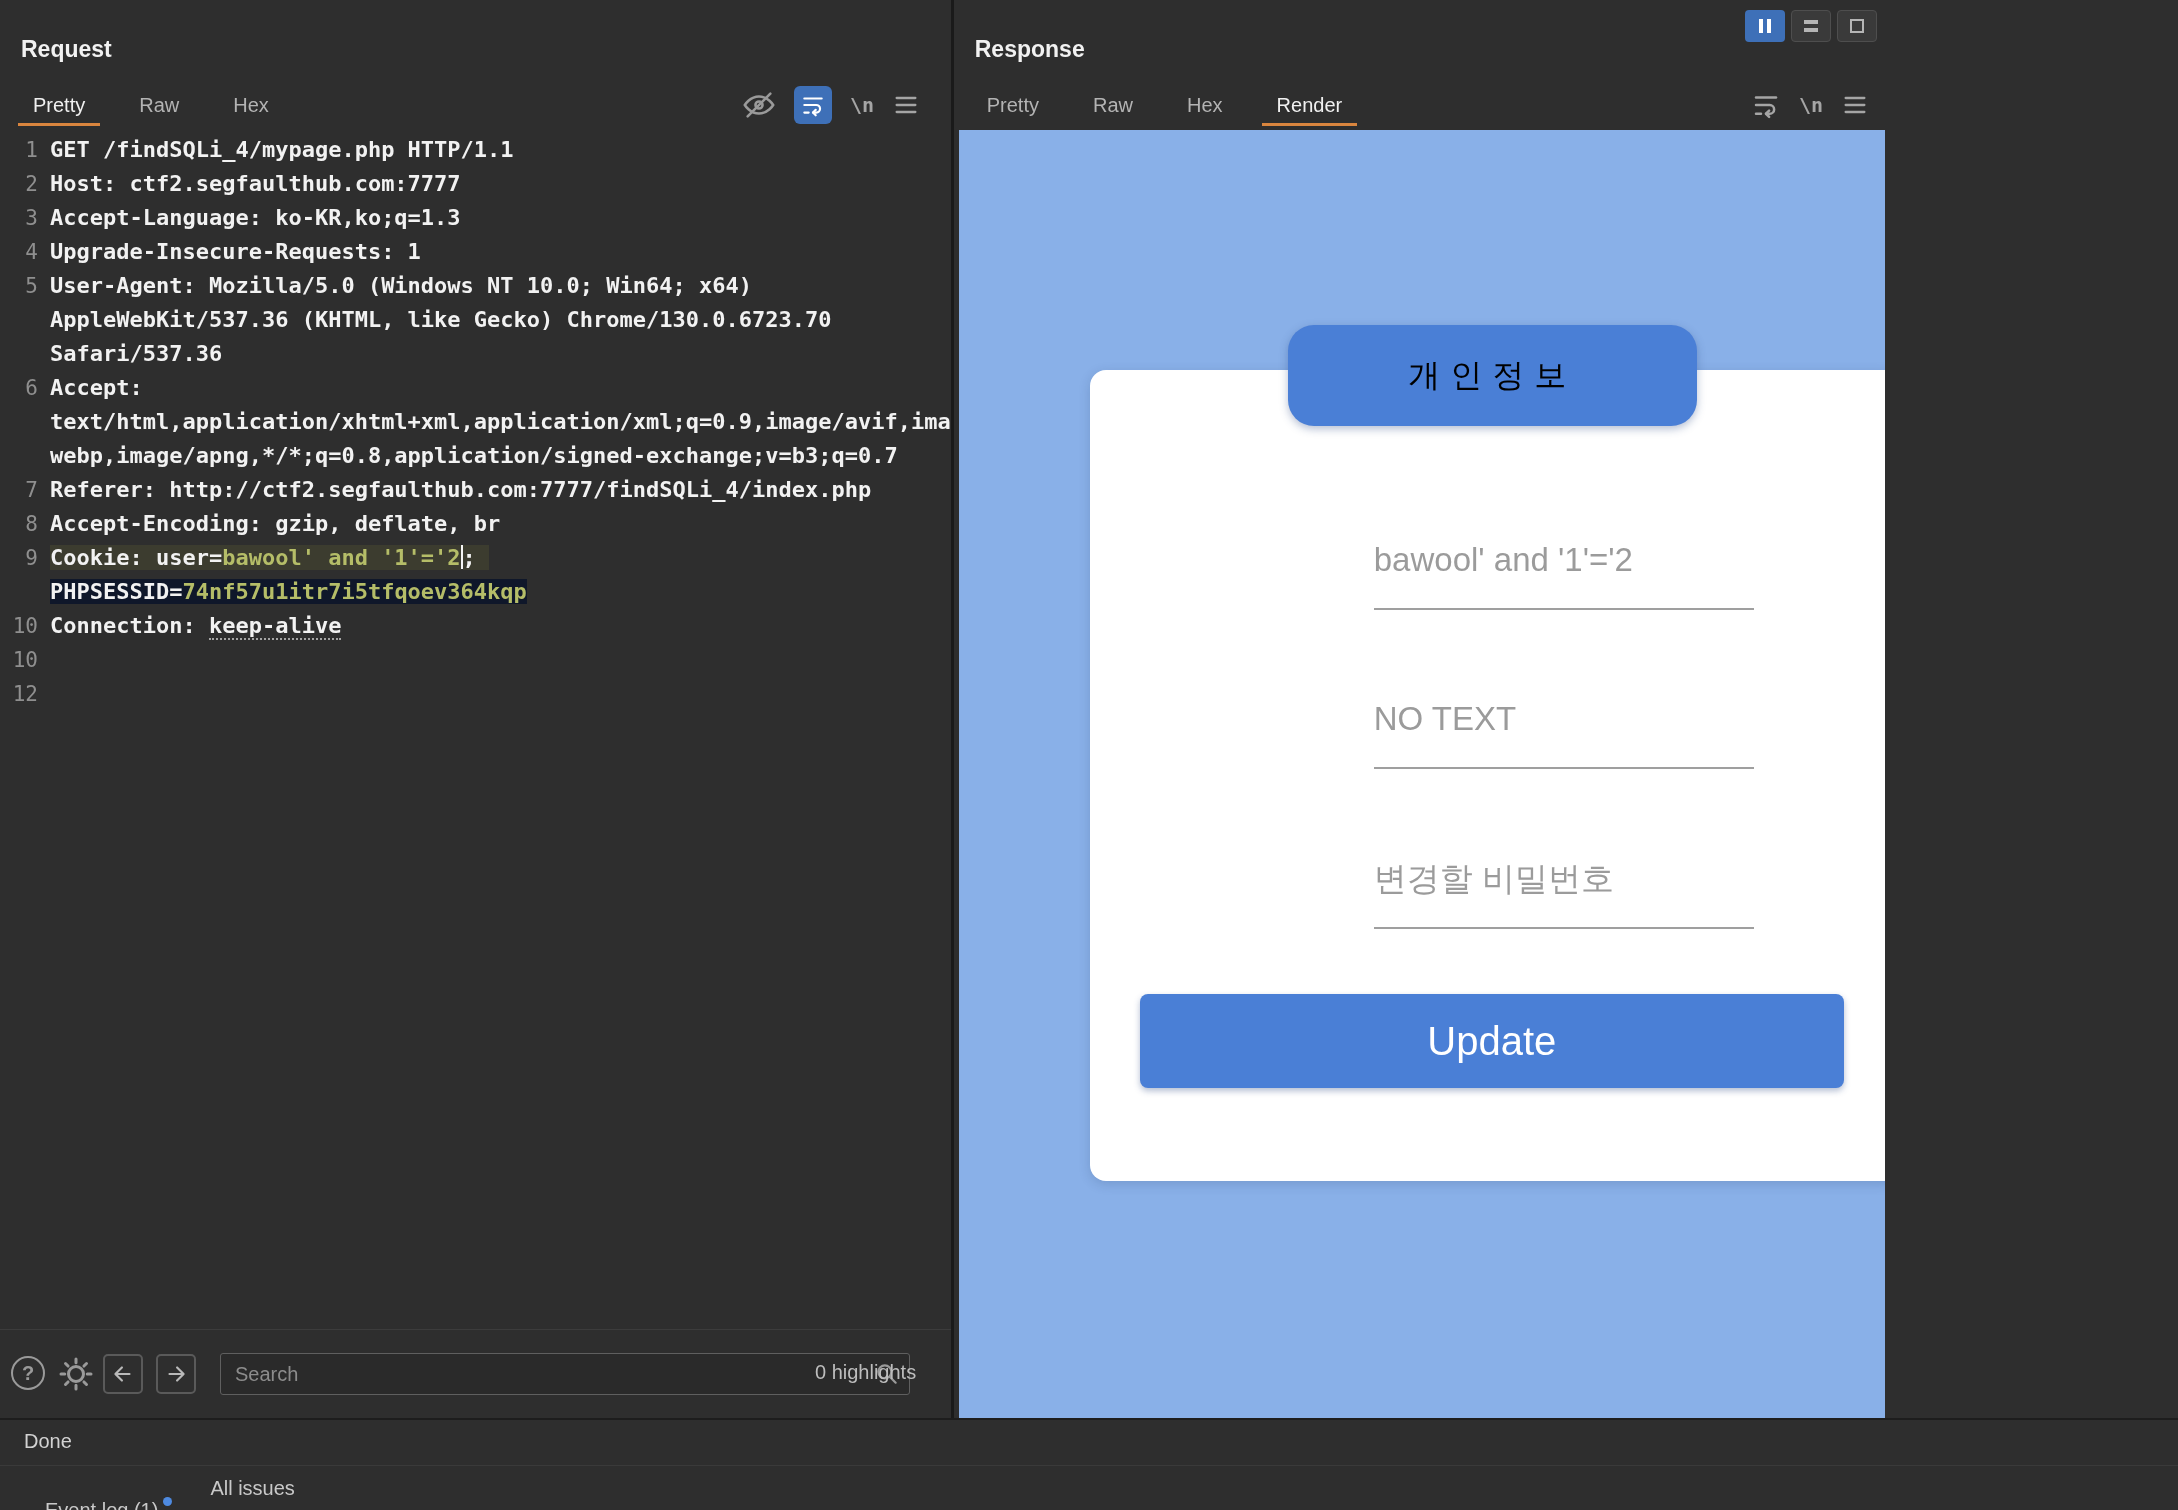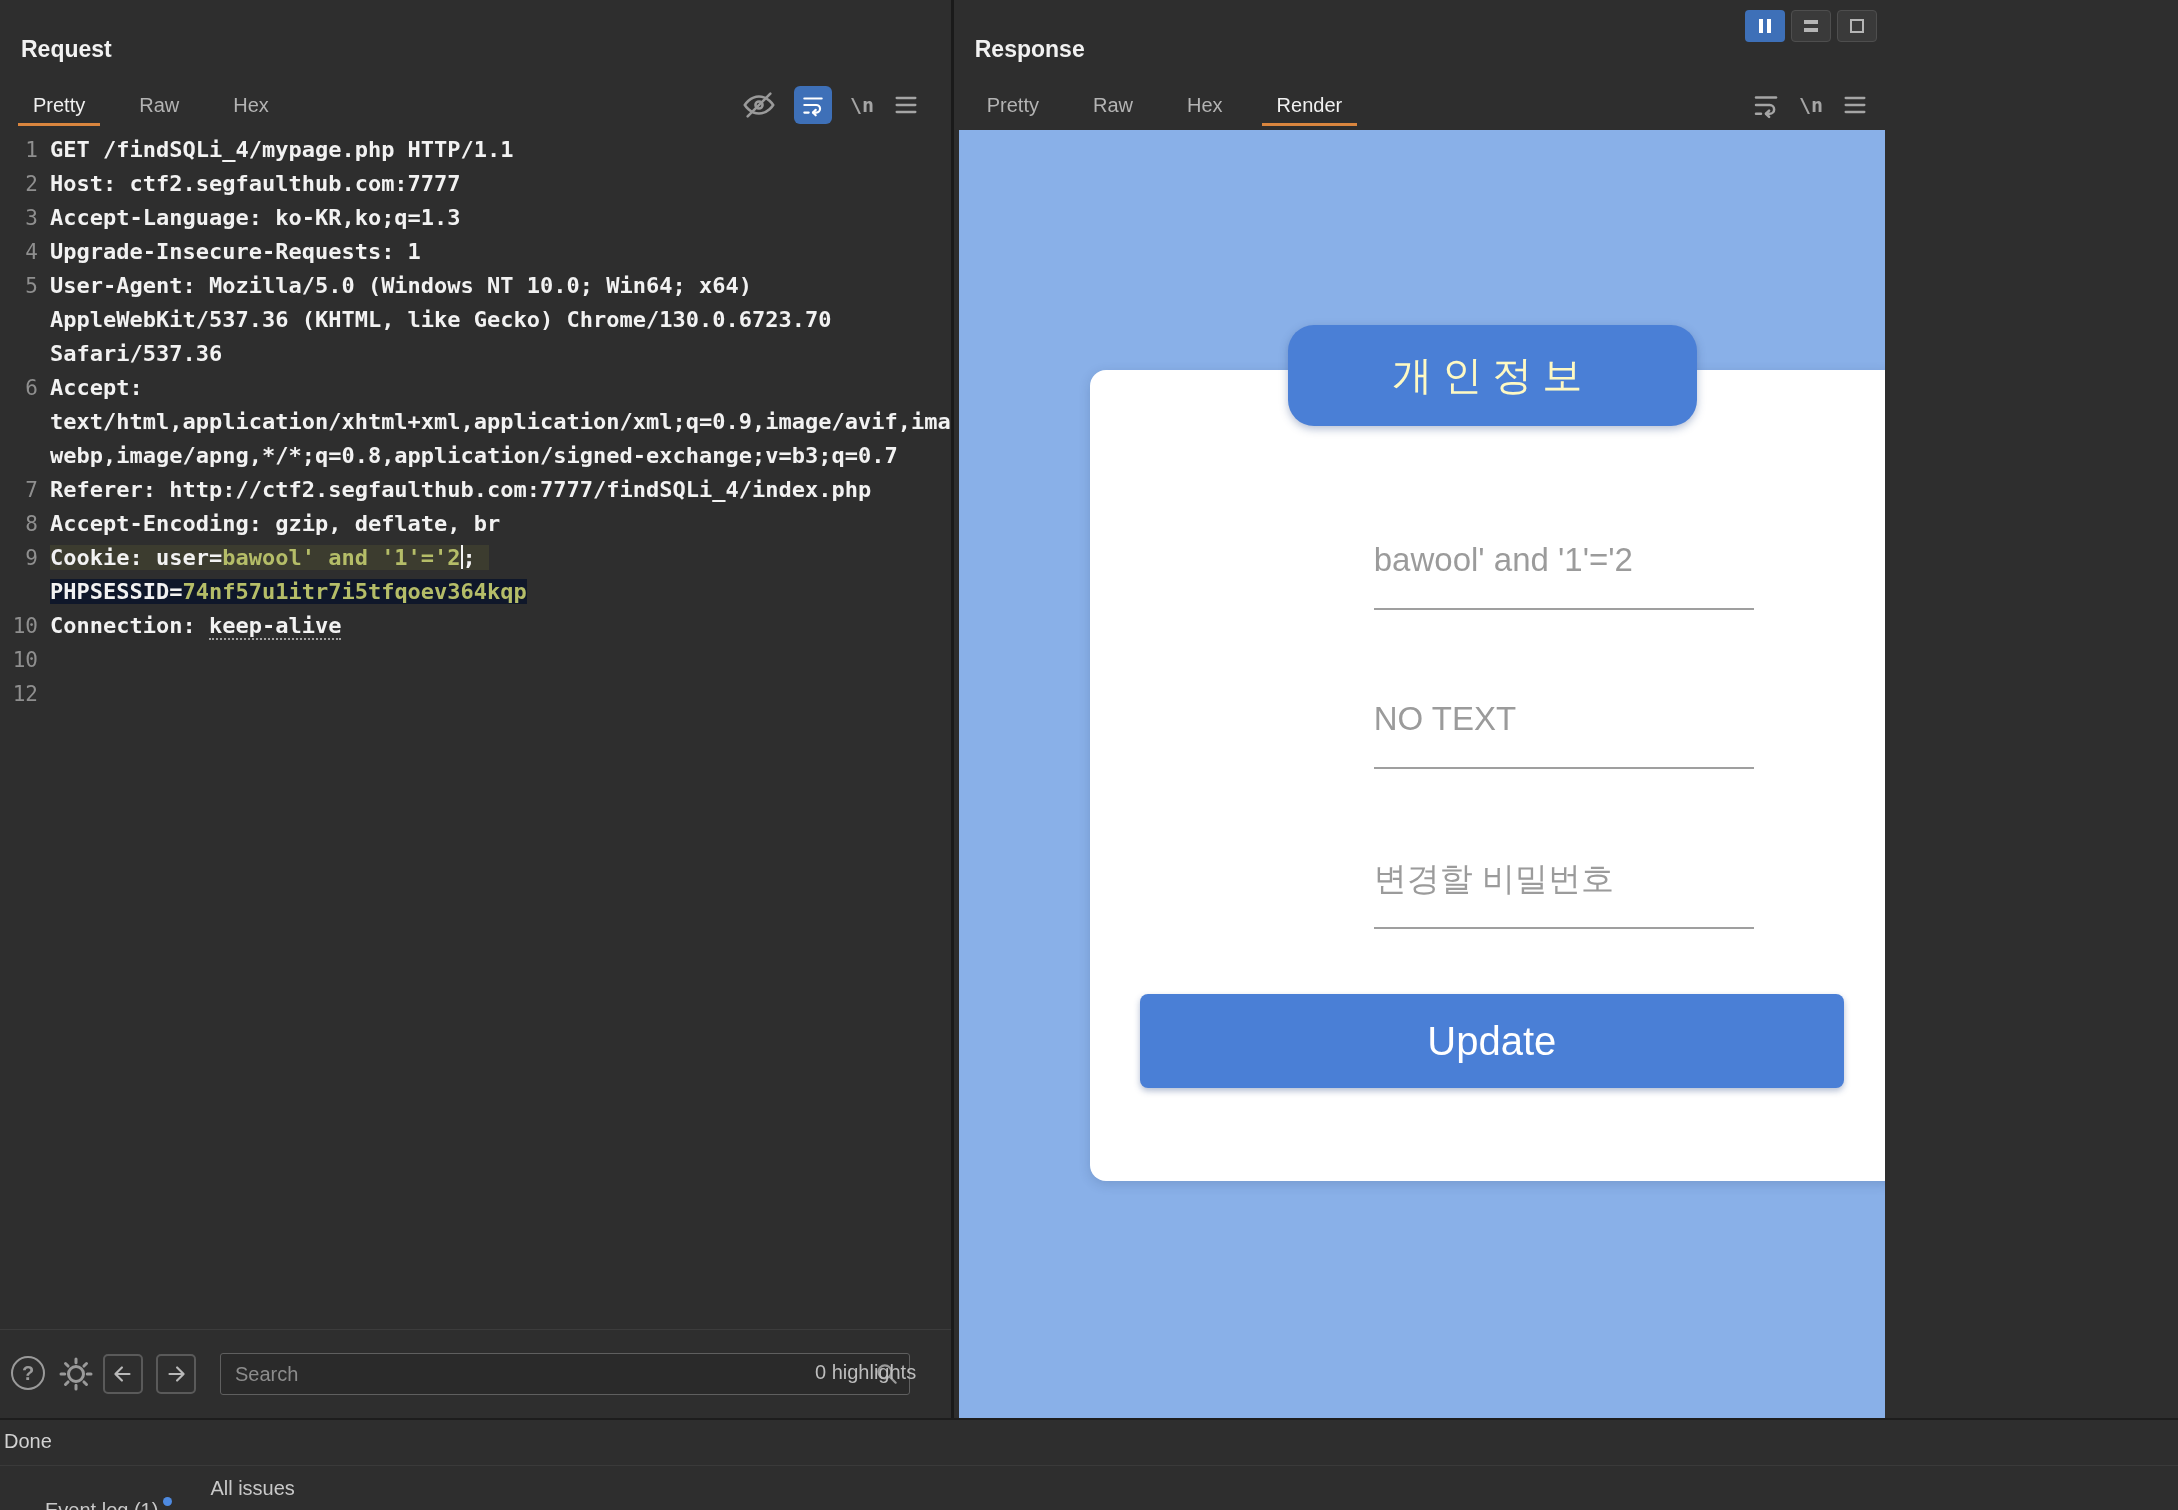--- a/index.html
+++ b/index.html
@@ -129,21 +129,21 @@
   }
   .render-card {
     position:absolute; left:131px; top:240px; width:809px; height:811px;
     background:#ffffff; border-radius:16px;
     box-shadow:0 3px 12px rgba(30,50,90,0.18);
   }
   .render-pill {
     position:absolute; left:329px; top:195px; width:409px; height:101px;
     background:var(--render-accent,#4a7fd6); border-radius:26px;
     display:flex; align-items:center; justify-content:center;
-    color:#fef9c3; font-size:40px; letter-spacing:10px; 
+    color:#000000; font-size:32px; letter-spacing:10px; 
     box-shadow:0 3px 8px rgba(40,70,130,0.35);
   }
   .field {
     position:absolute; left:284px; width:380px;
     border-bottom:2px solid #9f9f9f;
   }
   .field .ftext {
     display:block; font-size:33px; line-height:40px; color:#9b9b9b;
     padding-bottom:28px; white-space:nowrap;
   }
@@ -156,21 +156,21 @@
     color:#fff; font-size:40px; font-weight:500;
     font-family:"Liberation Sans", sans-serif;
     display:flex; align-items:center; justify-content:center;
     box-shadow:0 3px 6px rgba(40,70,130,0.35); cursor:pointer;
   }
 
   
   .status-done {
     position:absolute; left:0; right:0; top:1418px; height:45px;
     border-top:2px solid #1d1d1d; background:#2e2e2e;
-    display:flex; align-items:center; padding-left:4px;
+    display:flex; align-items:center; padding-left:24px;
     font-size:20px; color:#d2d2d2;
   }
   .status-bottom {
     position:absolute; left:0; right:0; top:1465px; height:45px;
     border-top:1px solid #3a3a3a; background:#2e2e2e;
     display:flex; align-items:center; font-size:20px; color:#c9c9c9;
   }
   .event-log { margin-left:45px; position:relative;margin-top:45px; }
   .event-dot {
     display:inline-block; width:9px; height:9px; border-radius:50%;

